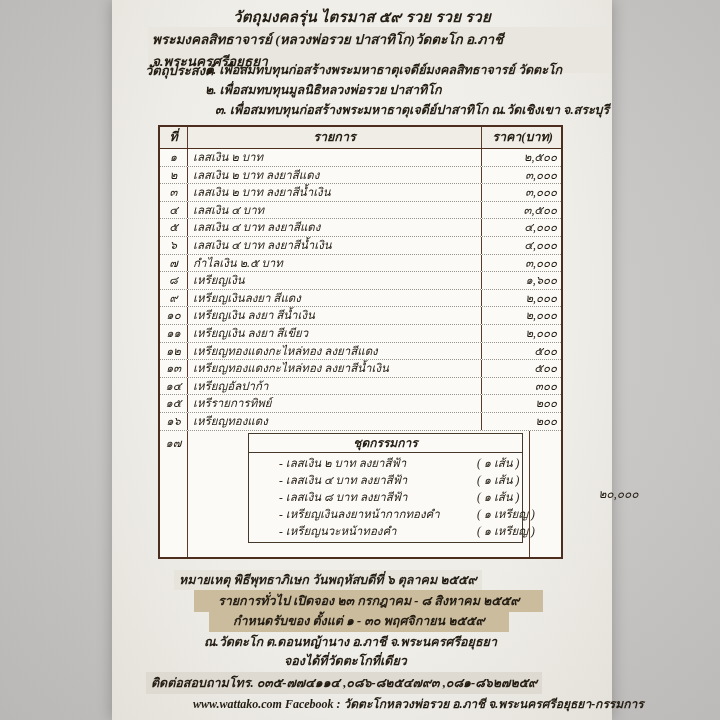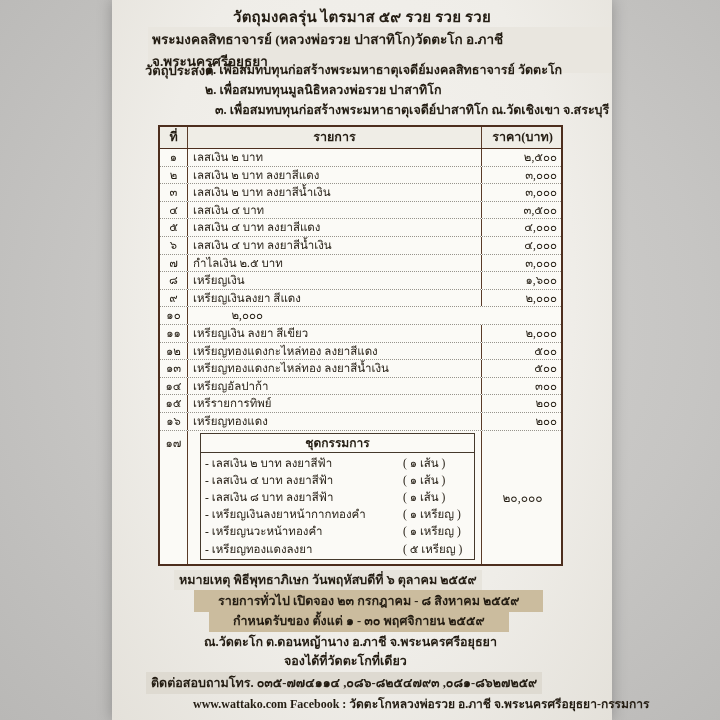--- a/index.html
+++ b/index.html
@@ -6,20 +6,21 @@
   body{
     width:720px;height:720px;overflow:hidden;
     background:radial-gradient(ellipse at 55% 45%, #d2d1cf 0%, #c6c5c3 55%, #b9b8b6 100%);
     font-family:"Liberation Serif","DejaVu Serif",serif;
     color:#231c12;
   }
   .doc{
     position:absolute;left:112px;top:0;width:500px;height:720px;
     background:radial-gradient(ellipse at 50% 40%, #f4f2ed 0%, #efede8 60%, #e4e1da 100%);
     box-shadow:0 0 14px rgba(0,0,0,.25);
+    font-style:italic;
   }
   .title1{
     position:absolute;top:5px;left:0;right:0;text-align:center;
     font-size:15px;font-weight:bold;letter-spacing:.2px;
   }
   .title2wrap{position:absolute;top:27px;left:0;right:0;text-align:left;padding-left:36px;}
   .title2{
     display:inline-block;font-size:13.5px;font-weight:bold;
     background:#e9e6df;padding:1px 4px;
   }
@@ -40,29 +41,29 @@
   .thead .cell{font-weight:bold;font-size:12.5px;line-height:21px;text-align:center;}
   .cell{box-sizing:border-box;}
   .c-no{width:28px;border-right:1px solid #5a3b28;flex:none;text-align:center;}
   .c-item{width:294px;border-right:1px solid #5a3b28;flex:none;}
   .c-price{width:81px;flex:none;}
   .drow{border-bottom:1px dotted #97948c;}
   .drow .c-no{font-size:11.5px;line-height:16.6px;}
   .drow .c-item{font-size:11.5px;line-height:16.6px;padding-left:5px;white-space:nowrap;overflow:hidden;}
   .drow .c-price{font-size:11.5px;line-height:16.6px;text-align:right;padding-right:6px;}
   .committee .c-no{font-size:11.5px;padding-top:3px;}
-  .committee{min-height:126px;}
+  .committee{min-height:126px;gap:48px;}
   .committee-box{
     border:1px solid #45392c;margin:2px 6px 4px 12px;padding:0 4px 1px 4px;
   }
   .committee-title{
     text-align:center;font-size:12px;font-weight:bold;line-height:18px;
     border-bottom:1px solid #45392c;margin:0 -4px 2px -4px;
   }
-  .committee-item{font-size:11.5px;line-height:17.2px;white-space:nowrap;}
+  .committee-item{font-size:11.5px;line-height:17.2px;white-space:nowrap;margin-left:26px;}
   .committee-item .lbl{display:inline-block;min-width:198px;}
   .committee .c-price{display:flex;align-items:center;justify-content:center;font-size:12px;}
 
   .note{position:absolute;font-size:12.5px;font-weight:bold;white-space:nowrap;}
   .hl-tan{background:#cbbc9e;padding:1px 24px;}
   .hl-lite{background:#e7e4dc;padding:0 5px;}
   .n1{left:62px;top:570px;}
   .n2{left:82px;top:590px;}
   .n3{left:97px;top:610px;}
   .n4{left:92px;top:632px;font-size:12.5px;}
@@ -140,20 +141,21 @@
           <div class="cell c-item">เหรียญเงิน</div>
           <div class="cell c-price">๑,๖๐๐</div>
         </div>
         <div class="trow drow">
           <div class="cell c-no">๙</div>
           <div class="cell c-item">เหรียญเงินลงยา สีแดง</div>
           <div class="cell c-price">๒,๐๐๐</div>
         </div>
         <div class="trow drow">
           <div class="cell c-no">๑๐</div>
+          <div class="cell c-item">เหรียญเงิน ลงยา สีน้ำเงิน</div>
           <div class="cell c-price">๒,๐๐๐</div>
         </div>
         <div class="trow drow">
           <div class="cell c-no">๑๑</div>
           <div class="cell c-item">เหรียญเงิน ลงยา สีเขียว</div>
           <div class="cell c-price">๒,๐๐๐</div>
         </div>
         <div class="trow drow">
           <div class="cell c-no">๑๒</div>
           <div class="cell c-item">เหรียญทองแดงกะไหล่ทอง ลงยาสีแดง</div>
@@ -185,21 +187,20 @@
       <div class="cell c-no">๑๗</div>
       <div class="cell c-item">
         <div class="committee-box">
           <div class="committee-title">ชุดกรรมการ</div>
           <div>
               <div class="committee-item"><span class="lbl">- เลสเงิน ๒ บาท ลงยาสีฟ้า</span><span class="qty">( ๑ เส้น )</span></div>
               <div class="committee-item"><span class="lbl">- เลสเงิน ๔ บาท ลงยาสีฟ้า</span><span class="qty">( ๑ เส้น )</span></div>
               <div class="committee-item"><span class="lbl">- เลสเงิน ๘ บาท ลงยาสีฟ้า</span><span class="qty">( ๑ เส้น )</span></div>
               <div class="committee-item"><span class="lbl">- เหรียญเงินลงยาหน้ากากทองคำ</span><span class="qty">( ๑ เหรียญ )</span></div>
               <div class="committee-item"><span class="lbl">- เหรียญนวะหน้าทองคำ</span><span class="qty">( ๑ เหรียญ )</span></div>
-              <div class="committee-item"><span class="lbl">- เหรียญทองแดงลงยา</span><span class="qty">( ๕ เหรียญ )</span></div>
             </div>
         </div>
       </div>
       <div class="cell c-price">๒๐,๐๐๐</div>
     </div>
   </div>
 
   <div class="note n1 hl-lite">หมายเหตุ พิธีพุทธาภิเษก วันพฤหัสบดีที่ ๖ ตุลาคม ๒๕๕๙</div>
   <div class="note n2 hl-tan">รายการทั่วไป  เปิดจอง ๒๓ กรกฎาคม - ๘ สิงหาคม ๒๕๕๙</div>
   <div class="note n3 hl-tan">กำหนดรับของ ตั้งแต่ ๑ - ๓๐ พฤศจิกายน ๒๕๕๙</div>

